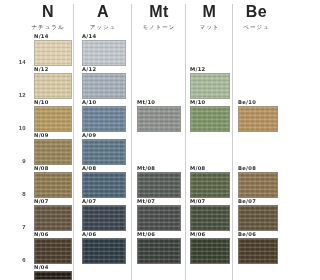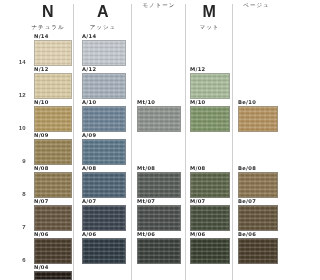--- a/index.html
+++ b/index.html
@@ -89,27 +89,29 @@
   <div class="header">
       <div class="hcol" style="left: 22px; width: 52px;">
         <div class="hcode">N</div>
         <div class="hname">ナチュラル</div>
       </div>
       <div class="hcol" style="left: 74px; width: 58px;">
         <div class="hcode">A</div>
         <div class="hname">アッシュ</div>
       </div>
       <div class="hcol" style="left: 132px; width: 54px;">
+        <div class="hcode">Mt</div>
         <div class="hname">モノトーン</div>
       </div>
       <div class="hcol" style="left: 186px; width: 47px;">
         <div class="hcode">M</div>
         <div class="hname">マット</div>
       </div>
       <div class="hcol" style="left: 233px; width: 47px;">
+        <div class="hcode">Be</div>
         <div class="hname">ベージュ</div>
       </div>
     </div>
 
   <div class="vdiv" style="left:73px;top:4px;height:276px;"></div>
   <div class="vdiv" style="left:131px;top:4px;height:276px;"></div>
   <div class="vdiv" style="left:185px;top:4px;height:276px;"></div>
   <div class="vdiv" style="left:232px;top:4px;height:276px;"></div>
 
 <div class="ylab" style="top: 59px;">14</div>

